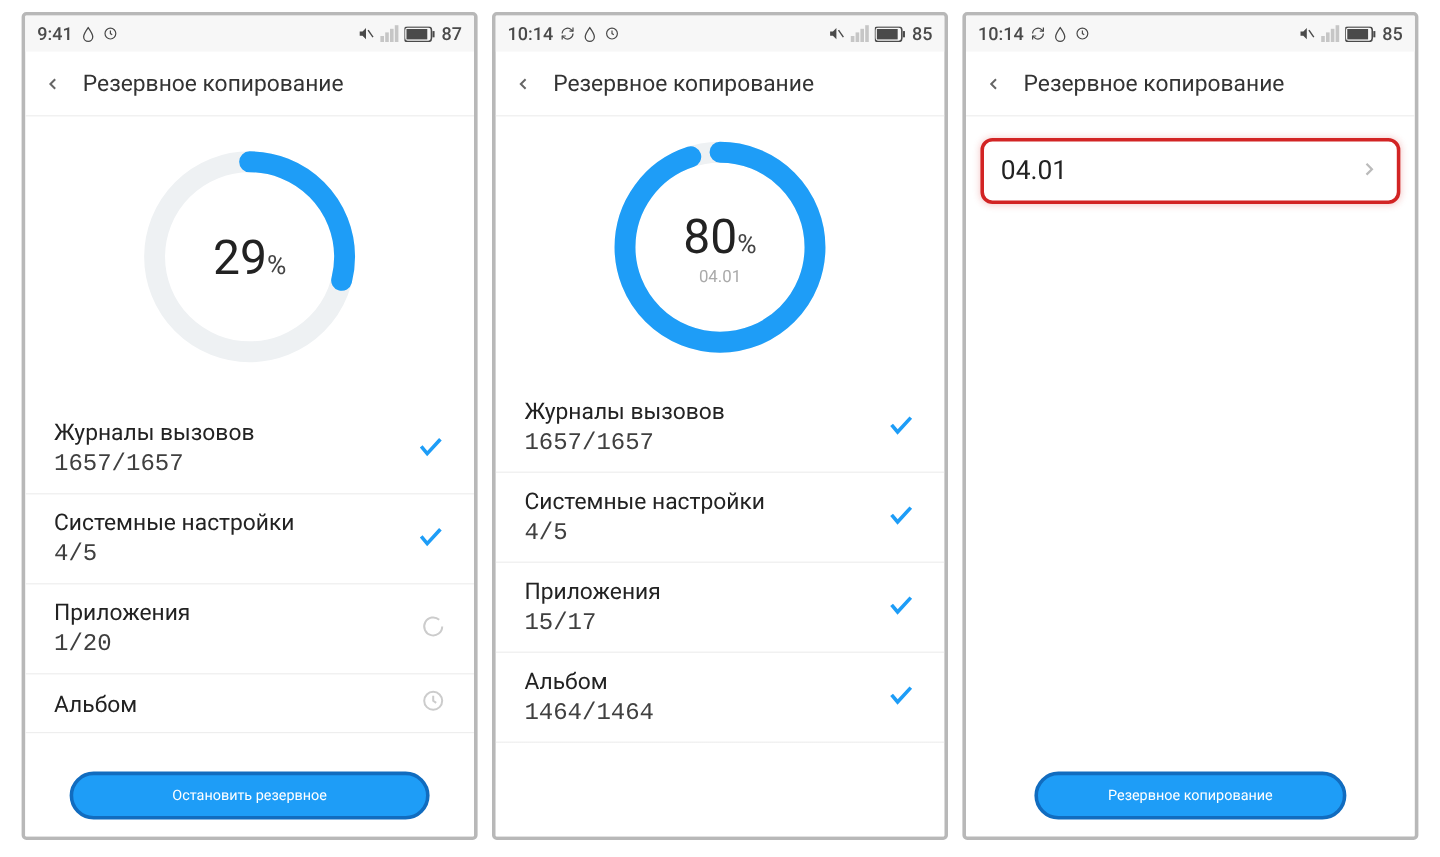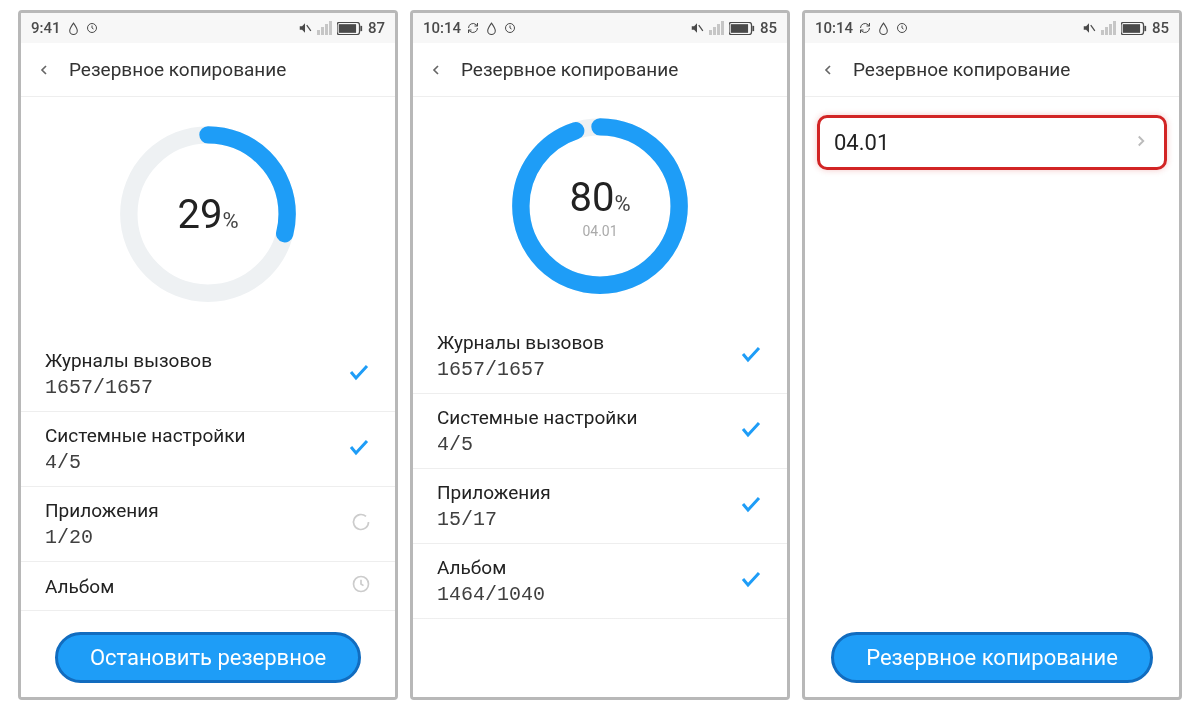--- a/index.html
+++ b/index.html
@@ -97,21 +97,21 @@
     left: 0; right: 0;
     display: flex;
     justify-content: center;
   }
   .pill-btn {
     background: #1e9df7;
     color: #fff;
     border: 3px solid #116cbf;
     border-radius: 999px;
     padding: 10px 32px;
-    font-size: 22px;
+    font-size: 12px;
     min-width: 260px;
     text-align: center;
     white-space: nowrap;
   }
   .pill-btn.wide { min-width: 300px; }
   .fade-bottom {
     position: absolute; bottom: 0; left: 0; right: 0; height: 80px;
     background: linear-gradient(to bottom, rgba(255,255,255,0), #fff 60%);
     pointer-events: none;
   }
@@ -332,21 +332,21 @@
         <div class="item-title">Приложения</div>
         <div class="item-sub">15/17</div>
       </div>
       <span class="check"><svg width="24" height="24" viewBox="0 0 24 24" fill="none" stroke="currentColor" stroke-width="3">
             <polyline points="4 12 9 18 20 6"></polyline>
           </svg></span>
     </div>
     <div class="item">
       <div class="item-text">
         <div class="item-title">Альбом</div>
-        <div class="item-sub">1464/1040</div>
+        <div class="item-sub">1464/1464</div>
       </div>
       <span class="check"><svg width="24" height="24" viewBox="0 0 24 24" fill="none" stroke="currentColor" stroke-width="3">
             <polyline points="4 12 9 18 20 6"></polyline>
           </svg></span>
     </div>
   </div>
   <div class="fade-bottom"></div>
 </div>
 
 <div class="phone">

